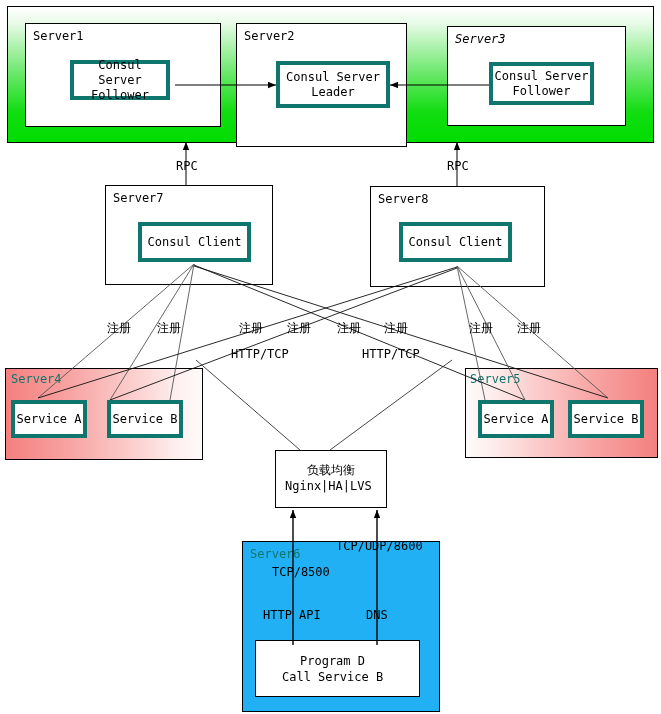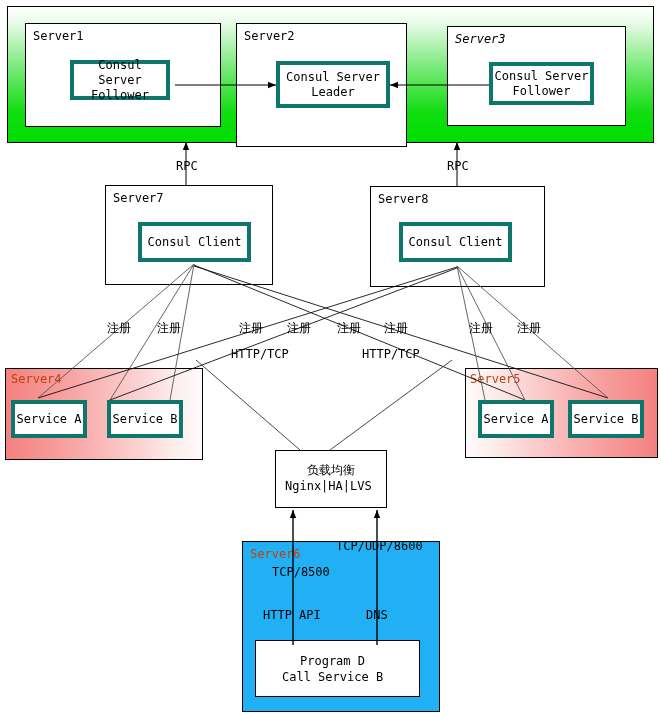--- a/index.html
+++ b/index.html
@@ -58,21 +58,21 @@
     top: 5px;
     font-size: 12px;
     line-height: 14px;
     color: #000000;
     white-space: nowrap;
   }
   .zone-label {
     position: absolute;
     font-size: 12px;
     line-height: 14px;
-    color: #c2410c;
+    color: #0f766e;
     white-space: nowrap;
     z-index: 4;
     text-align: center;
   }
   .inner-box {
     position: absolute;
     box-sizing: border-box;
     border: 4px solid #0f766e;
     background: #ffffff;
     display: flex;

